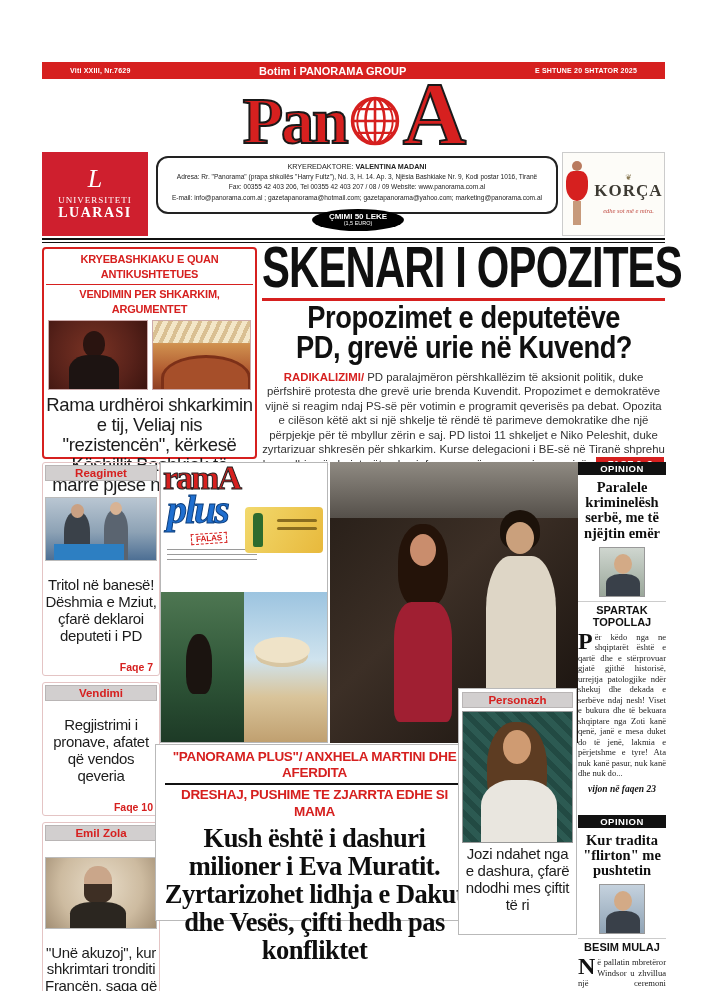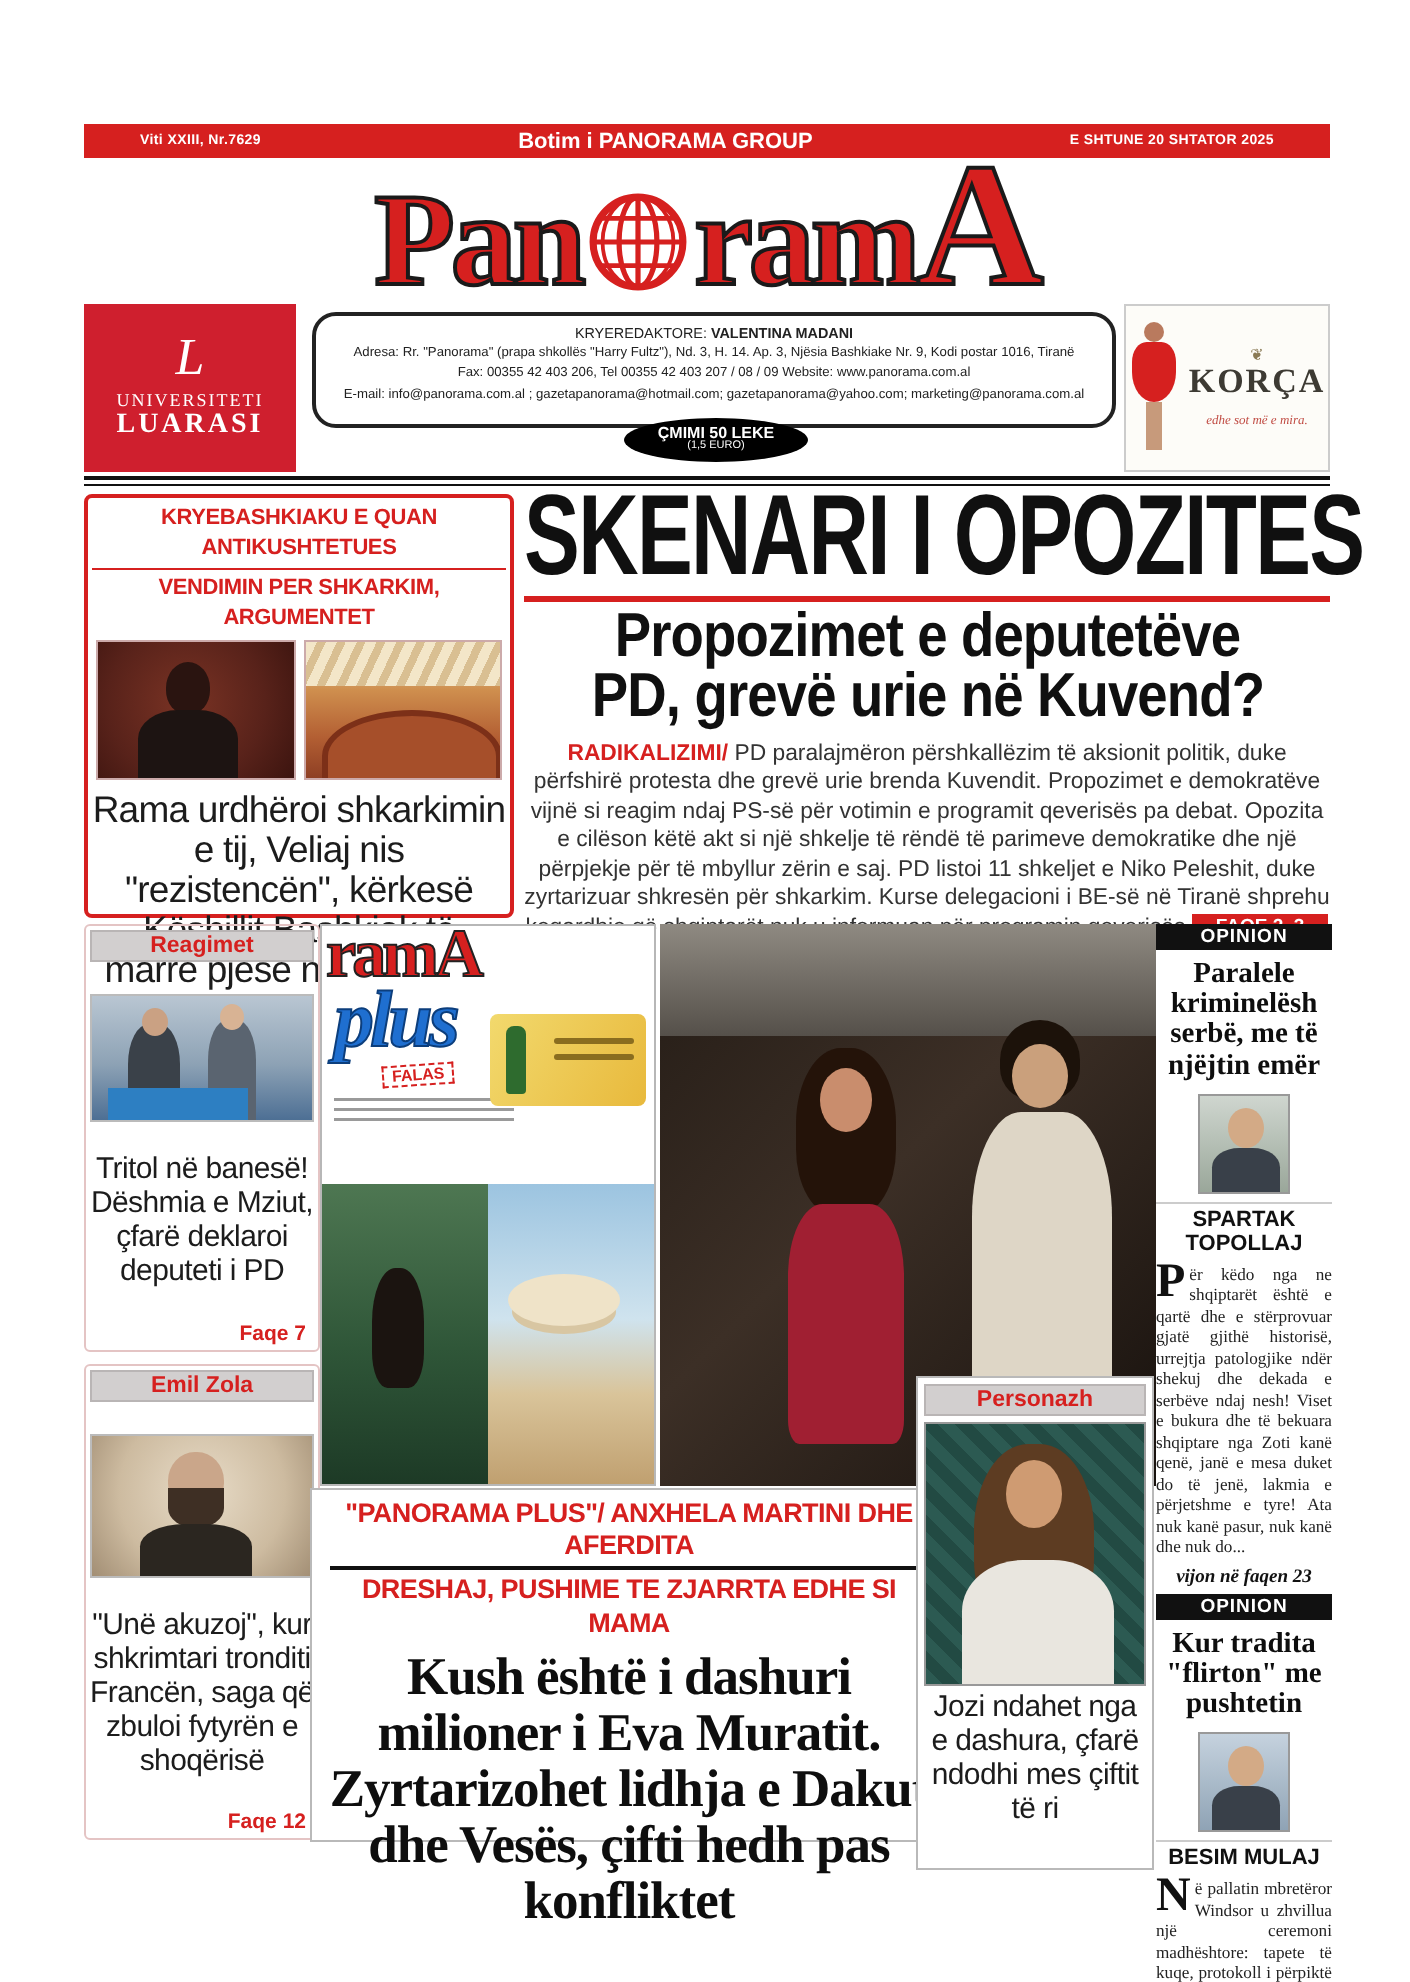--- a/index.html
+++ b/index.html
@@ -116,21 +116,21 @@
   .op-bar{background:#111;color:#fff;font-weight:bold;font-size:9.5px;text-align:center;padding:1px 0;letter-spacing:.5px;}
   .op-title{font-family:"Liberation Serif",serif;font-weight:bold;font-size:14.5px;line-height:1.05;text-align:center;color:#0e0e0e;margin:2px 0;}
   .op-photo{width:46px;height:50px;margin:1px auto;border:1px solid #999;box-sizing:border-box;position:relative;overflow:hidden;}
   .op-photo .bg1{position:absolute;inset:0;background:linear-gradient(180deg,#cfd6cf 0%,#9aa79a 100%);}
   .op-photo .bg2{position:absolute;inset:0;background:linear-gradient(180deg,#c5d2de 0%,#8fa3b5 100%);}
   .op-photo .hd{position:absolute;left:14px;top:6px;width:18px;height:20px;border-radius:50%;background:#d3aa86;}
   .op-photo .sj{position:absolute;left:6px;top:26px;width:34px;height:24px;border-radius:40% 40% 0 0;background:#394049;}
   .op-author{font-size:11px;font-weight:bold;text-align:center;color:#111;border-top:1px solid #ccc;padding-top:2px;}
   .op-body{font-family:"Liberation Serif",serif;font-size:8.6px;line-height:1.22;text-align:justify;color:#222;margin-top:1px;}
   .dropcap{float:left;font-family:"Liberation Serif",serif;font-weight:bold;font-size:24px;line-height:19px;padding-right:2px;color:#111;}
-  .op-cont{font-family:"Liberation Serif",serif;font-style:italic;font-weight:bold;font-size:9.5px;text-align:center;color:#111;margin:2px 0 0;}
+  .op-cont{font-family:"Liberation Serif",serif;font-style:italic;font-weight:bold;font-size:9.5px;text-align:center;color:#111;margin:2px 0 18px;}
 </style>
 </head>
 <body>
 
 <div id="page">
 
   <div class="abs" id="topbar">
     <span class="small">Viti XXIII, Nr.7629</span>
     <span class="mid">Botim i PANORAMA GROUP</span>
     <span class="small">E SHTUNE 20 SHTATOR 2025</span>
@@ -142,21 +142,20 @@
       <svg width="52" height="52" viewBox="0 0 44 44">
         <circle cx="22" cy="22" r="19" fill="#fff" stroke="#d6201f" stroke-width="3"></circle>
         <ellipse cx="22" cy="22" rx="8" ry="19" fill="none" stroke="#d6201f" stroke-width="2.2"></ellipse>
         <ellipse cx="22" cy="22" rx="15" ry="19" fill="none" stroke="#d6201f" stroke-width="1.6"></ellipse>
         <line x1="3" y1="22" x2="41" y2="22" stroke="#d6201f" stroke-width="2.2"></line>
         <line x1="6" y1="12" x2="38" y2="12" stroke="#d6201f" stroke-width="2"></line>
         <line x1="6" y1="32" x2="38" y2="32" stroke="#d6201f" stroke-width="2"></line>
         <line x1="22" y1="3" x2="22" y2="41" stroke="#d6201f" stroke-width="2.2"></line>
       </svg>
     </span>
-    <span class="mast-txt">ram</span>
     <span class="mast-txt mast-big">A</span>
   </div>
 
   <div class="abs" id="luarasi">
     <span class="mark">L</span>
     <span class="l1">UNIVERSITETI</span>
     <span class="l2">LUARASI</span>
   </div>
 
   <div class="abs" id="infobox">
@@ -221,20 +220,25 @@
           <div class="m1"></div>
           <div class="h1x"></div>
           <div class="m2"></div>
           <div class="h2x"></div>
           <div class="pod"></div>
         </div>
       <div class="rail-hl">Tritol në banesë! Dëshmia e Mziut, çfarë deklaroi deputeti i PD</div>
       <div class="rail-page">Faqe 7</div>
     </div>
     <div class="rail-box">
+      <div class="rail-bar">Vendimi</div>
+      <div class="rail-hl">Regjistrimi i pronave, afatet që vendos qeveria</div>
+      <div class="rail-page">Faqe 10</div>
+    </div>
+    <div class="rail-box">
       <div class="rail-bar">Emil Zola</div>
       <div class="ph-zola">
           <div class="hd"></div>
           <div class="beard"></div>
           <div class="suit"></div>
         </div>
       <div class="rail-hl">"Unë akuzoj", kur shkrimtari tronditi Francën, saga që zbuloi fytyrën e shoqërisë</div>
       <div class="rail-page">Faqe 12</div>
     </div>
   </div>

